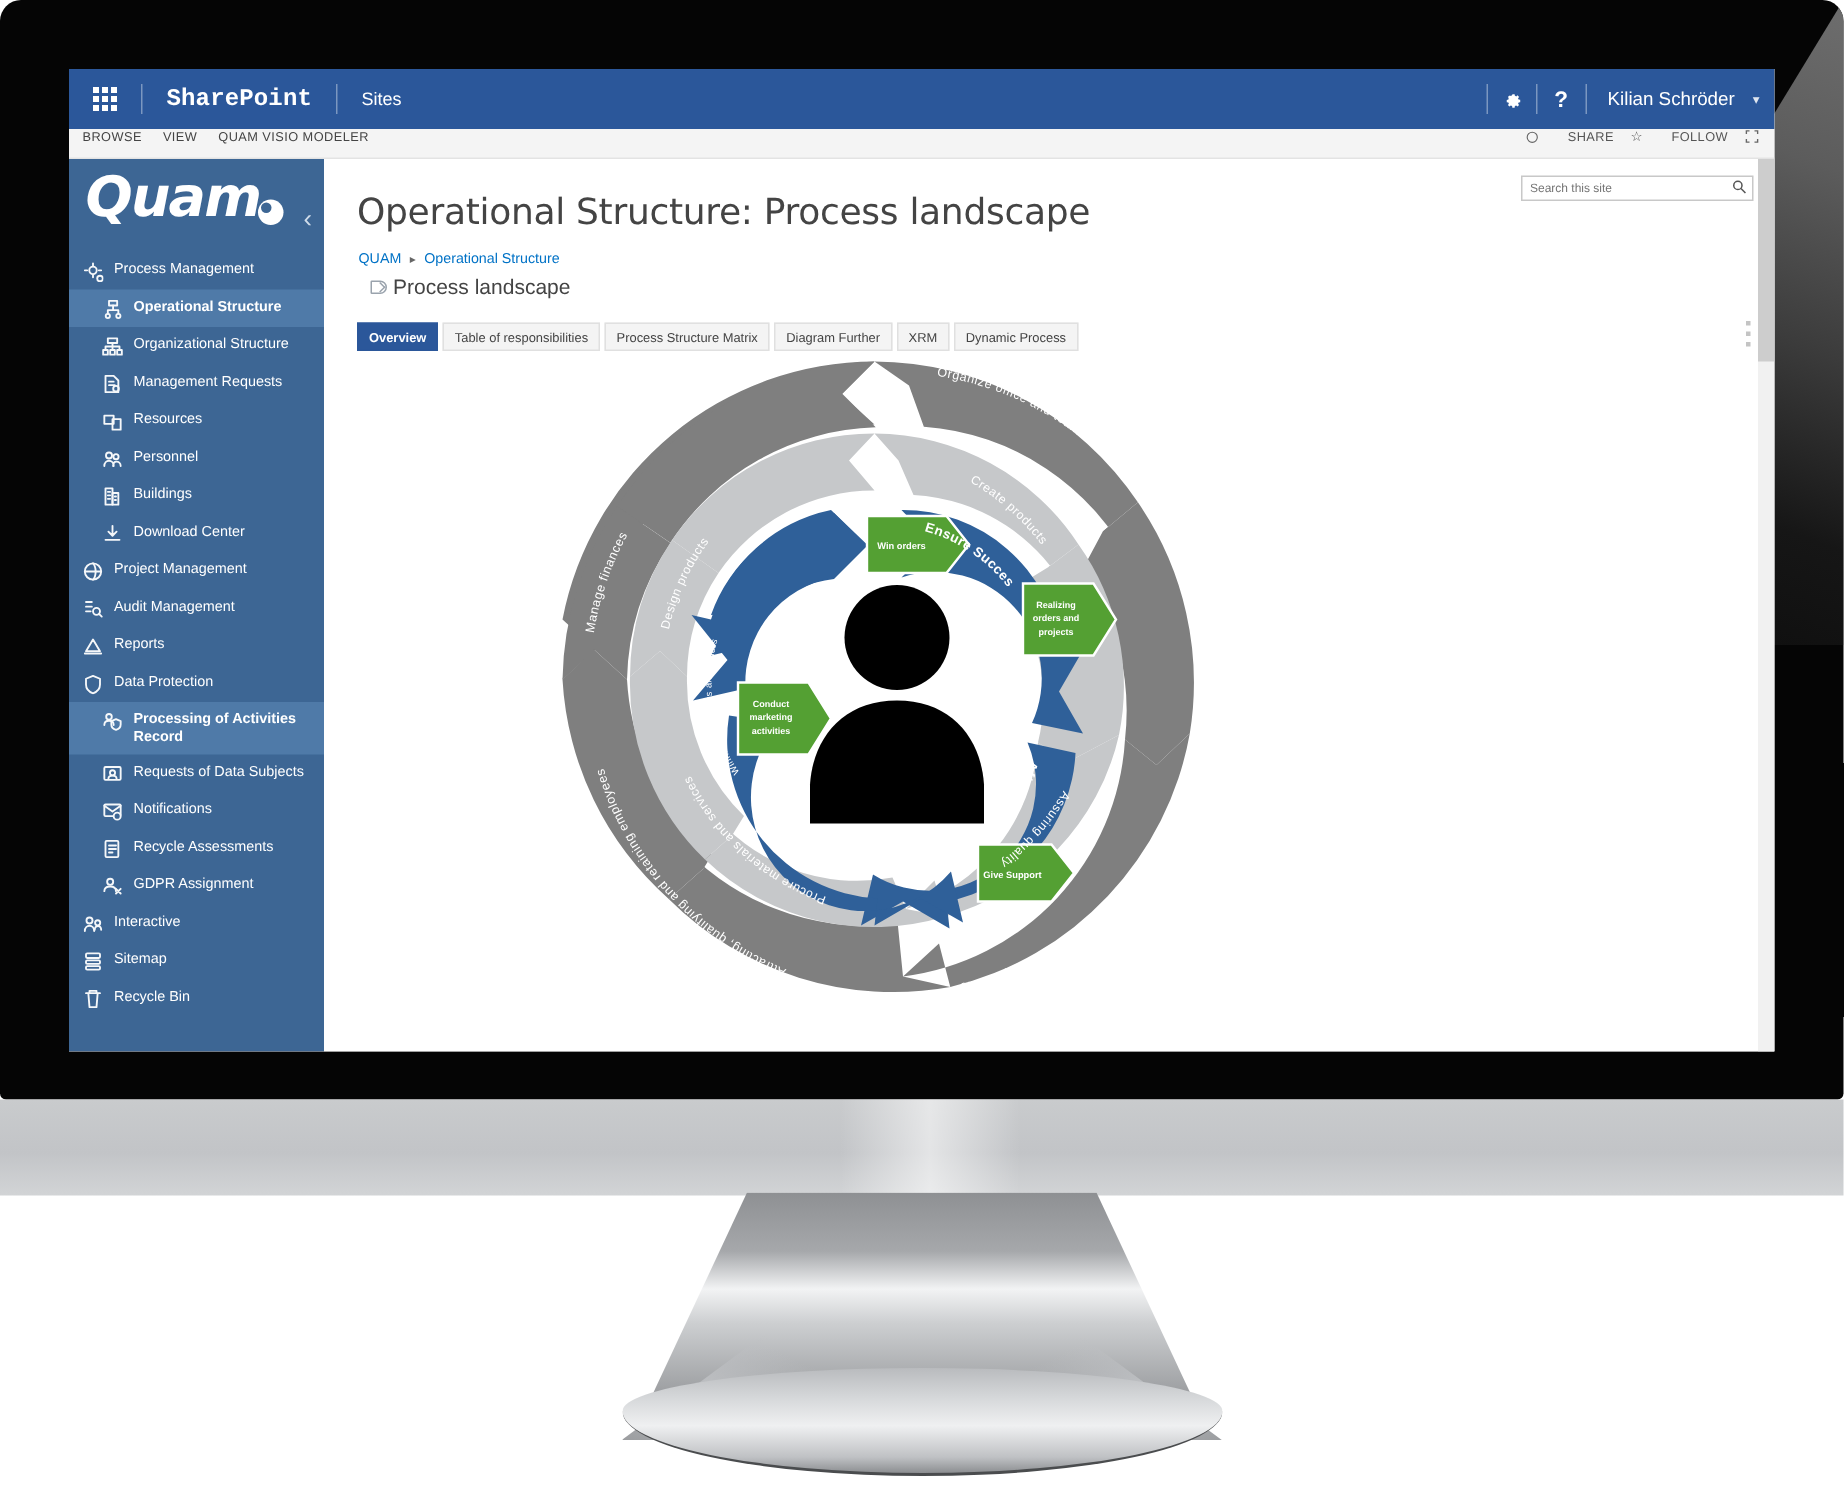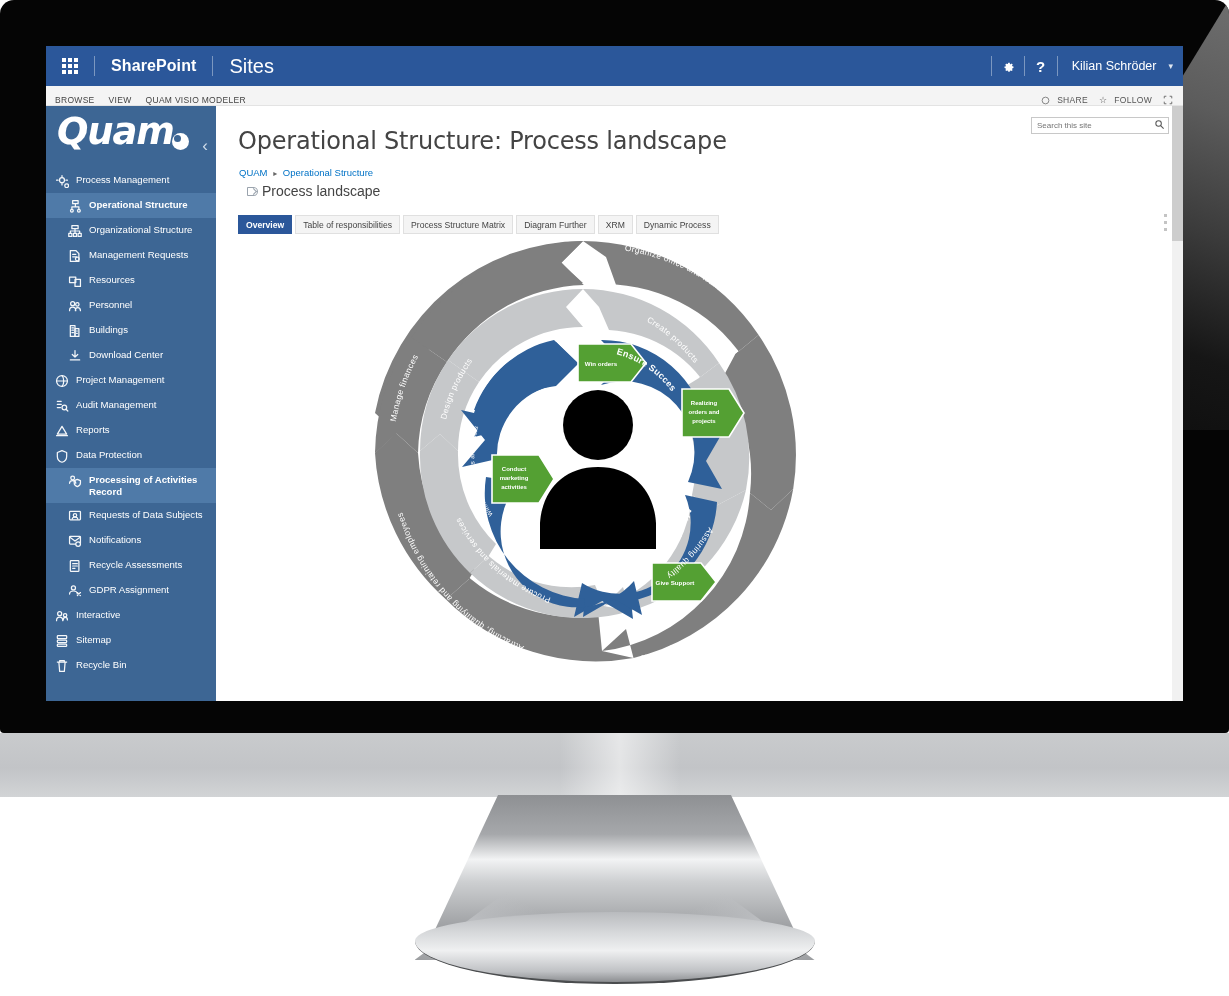--- a/index.html
+++ b/index.html
@@ -49,36 +49,36 @@
 
   
   .suite {
     height:40px; background:#2b579a; display:flex; align-items:center; color:#fff;
     font-size:15px;
   }
   .suite .waffle { width:48px; height:40px; display:flex; align-items:center; justify-content:center; cursor:pointer; }
   .waffle-grid { display:grid; grid-template-columns:repeat(3,4px); grid-template-rows:repeat(3,4px); gap:2px; }
   .waffle-grid i { background:#fff; display:block; width:4px; height:4px; }
   .suite .sep { width:1px; height:20px; background:rgba(255,255,255,.38); }
-  .suite .brand { padding:0 16px; font-weight:bold; font-size:16px; letter-spacing:.1px; }
-  .suite .sites { padding:0 16px; font-size:20px; }
+  .suite .brand { padding:0 16px; font-weight:bold; font-size:16px; letter-spacing:.1px;font-family:Liberation Mono, monospace; }
+  .suite .sites { padding:0 16px; font-size:12px; }
   .suite .spacer { flex:1; }
   .suite .sq { width:32px; height:40px; display:flex; align-items:center; justify-content:center; font-size:15px; cursor:pointer;}
   .suite .user { padding:0 10px 0 14px; font-size:12.5px; display:flex; align-items:center; gap:12px; cursor:pointer;}
   .caret { font-size:9px; opacity:.85; }
 
   
   .ribbon {
     height:20px; background:#f4f4f4; border-bottom:1px solid #e3e3e3;
-    display:flex; align-items:flex-end; font-size:8.5px; color:#444; letter-spacing:.3px;
+    display:flex; align-items:flex-start; font-size:8.5px; color:#444; letter-spacing:.3px;
   }
   .ribbon .tabs { display:flex; gap:14px; padding-left:9px; }
   .ribbon .tabs span { cursor:pointer; }
   .ribbon .right { margin-left:auto; display:flex; align-items:center; gap:11px; padding-right:10px; color:#555; }
-  .ribbon .right span { display:flex; align-items:center; gap:7px; cursor:pointer; }
+  .ribbon .right span { display:flex; align-items:center; gap:19px; cursor:pointer; }
   .glyph { font-size:9px; }
 
   
   .body-split { display:flex; height:595px; }
 
   
   .leftnav { width:170px; background:#3d6694; color:#fff; position:relative; flex:none; }
   .logo-wrap { height:62px; position:relative; }
   .logo { position:absolute; left:11px; top:4px; font-size:37px; font-weight:bold; letter-spacing:-1.2px;
           font-family:"DejaVu Sans", sans-serif; font-style:italic; }
@@ -91,21 +91,21 @@
     cursor:pointer; line-height:1.25;
   }
   .nav .item.sub { padding-left:22px; }
   .nav .item.active { background:#4f7aa8; font-weight:bold; }
   .nav .item .ico { width:14px; height:14px; flex:none; opacity:.95; margin-top:1px; }
   .nav .item .lbl { padding-top:1px; }
 
   
   .content { flex:1; background:#fff; position:relative; overflow:hidden; }
   .searchbox {
-    position:absolute; right:14px; top:11px; width:138px; height:17px;
+    position:absolute; right:14px; top:11px; width:155px; height:17px;
     border:1px solid #c8c8c8; background:#fff; display:flex; align-items:center;
   }
   .searchbox input { border:0; outline:0; flex:1; font-size:8px; color:#767676; padding-left:5px;
                      font-family:"Liberation Sans",sans-serif; background:transparent; }
   .searchbox .mag { width:18px; text-align:center; font-size:10px; color:#555; cursor:pointer; }
 
   .page-title { position:absolute; left:22px; top:21px; font-size:24px; color:#444; font-weight:400;
                 font-family:"DejaVu Sans", sans-serif; letter-spacing:-.2px;}
   .crumb { position:absolute; left:23px; top:61px; font-size:9.5px; color:#0072c6; }
   .crumb .sep { color:#666; padding:0 3px; font-size:8px;}

